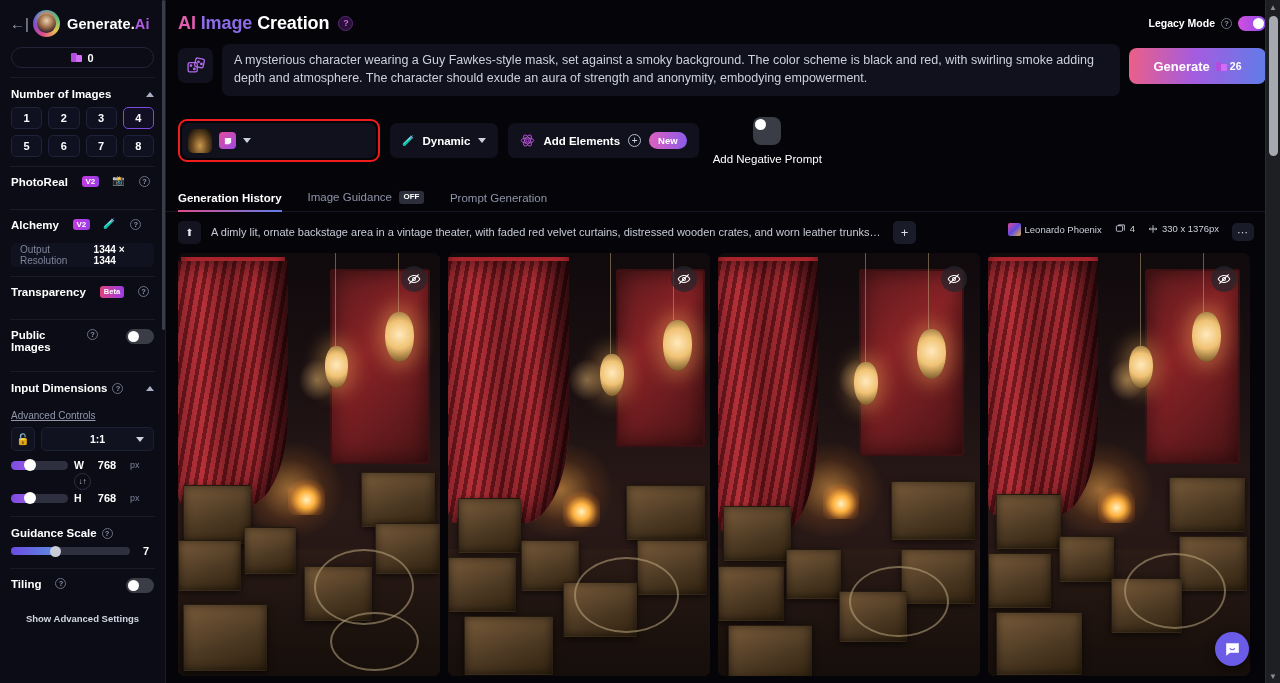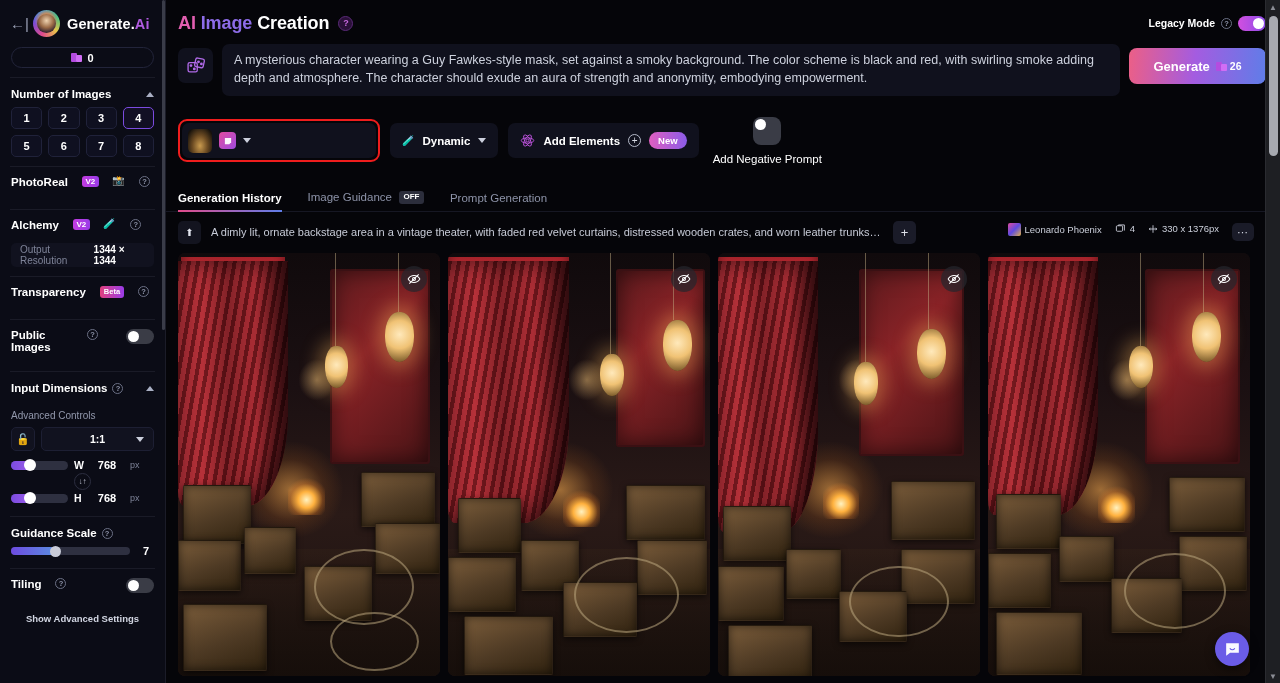--- a/index.html
+++ b/index.html
@@ -134,21 +134,21 @@
   .dim-grid {
     display: grid; grid-template-columns: 1fr 1fr; gap: 6px; padding: 0 11px;
   }
   .dim-btn {
     height: 22px; border-radius: 5px;
     background: #0f1020; border: 1px solid #1d1f33;
     font-size: 10px; font-weight: 700;
     display: flex; align-items: center; justify-content: center; cursor: pointer;
   }
 
-  .adv-label { padding: 9px 11px 6px 11px; font-size: 10px; color: #9298ac; }
+  .adv-label { padding: 9px 11px 6px 11px; font-size: 10px; color: #9298ac; text-decoration: underline; }
 
   .ratio-row { display: flex; gap: 6px; padding: 0 11px; }
   .lock-btn {
     width: 24px; height: 24px; border-radius: 5px;
     background: #11121f; border: 1px solid #1d1f33;
     display: flex; align-items: center; justify-content: center;
     font-size: 11px; cursor: pointer;
   }
   .ratio-sel {
     flex: 1; height: 24px; border-radius: 5px;

